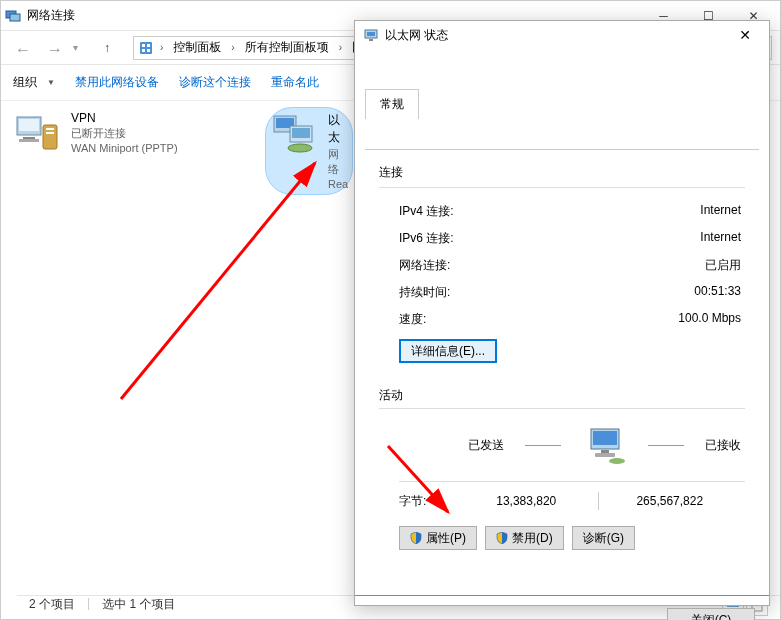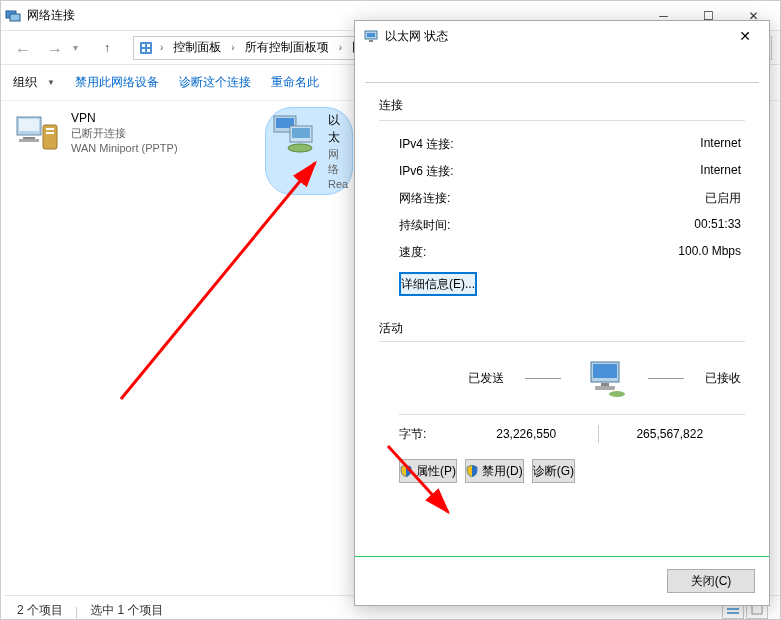--- a/index.html
+++ b/index.html
@@ -28,21 +28,21 @@
 
 .content { position: relative; padding: 8px; height: calc(100% - 30px - 34px - 36px - 24px); }
 .netitem { display: flex; gap: 10px; padding: 4px; width: 240px; }
 .netitem.selected { background: #cce8ff; border: 1px solid #99d1ff; }
 .neticon { width: 48px; height: 42px; display: flex; align-items: center; justify-content: center; }
 .netinfo { display: flex; flex-direction: column; gap: 1px; }
 .netname { color: #000; }
 .netstatus { color: #666; font-size: 11px; }
 .netdevice { color: #666; font-size: 11px; }
 
-.statusbar { position: absolute; bottom: 0; left: 4px; right: 0; height: 24px; border-top: 1px solid #e5e5e5; display: flex; align-items: flex-end; padding: 0 12px; gap: 12px; color: #333; }
+.statusbar { position: absolute; bottom: 0; left: 16px; right: 0; height: 24px; border-top: 1px solid #e5e5e5; display: flex; align-items: flex-start; padding: 0 12px; gap: 12px; color: #333; }
 .statusbar .sep { color: #ccc; }
 
 
 .redarrow { position: absolute; pointer-events: none; }
 
 
 .dialog { position: absolute; left: 354px; top: 20px; width: 416px; height: 586px; background: #fff; border: 1px solid #aaa; box-shadow: 0 4px 20px rgba(0,0,0,0.25); display: flex; flex-direction: column; gap: 31px; }
 .dlgtitle { height: 30px; display: flex; align-items: center; padding: 0 8px; }
 .dlgtitle .icon { width: 16px; height: 16px; margin-right: 6px; }
 .dlgtitle .t { flex: 1; font-size: 12px; }
@@ -52,21 +52,21 @@
 .tab { padding: 6px 14px; border: 1px solid #ccc; border-bottom: none; background: #fff; position: relative; top: 1px; z-index: 2; }
 .tabbody { border-top: 1px solid #ccc; margin: 0 10px; flex: 1; padding: 14px 14px 10px 14px; display: flex; flex-direction: column; }
 
 .section-title { font-size: 12px; color: #000; margin-bottom: 2px; }
 .hr { height: 1px; background: #ddd; margin: 4px 0 10px 0; }
 
 .kv { display: flex; justify-content: space-between; padding: 5px 4px 5px 20px; }
 .kv .k { color: #000; }
 .kv .v { color: #000; }
 
-.btn { display: inline-flex; align-items: center; justify-content: center; background: #e1e1e1; border: 1px solid #adadad; padding: 0 0; height: 24px; font-size: 12px; cursor: default; gap: 4px; }
+.btn { display: inline-flex; align-items: center; justify-content: center; background: #e1e1e1; border: 1px solid #adadad; padding: 0 10px; height: 24px; font-size: 12px; cursor: default; gap: 4px; }
 .btn.primary { background: #e5f1fb; border: 2px solid #0078d7; }
 .detailsbtn { margin: 6px 0 6px 20px; }
 
 .activity { margin-top: 18px; }
 .actrow { display: flex; align-items: center; justify-content: space-between; padding: 4px 4px 4px 20px; }
 .actrow .dash { flex: 0 0 36px; border-top: 1px solid #999; margin: 0 8px; }
 .actcenter { display: flex; align-items: center; gap: 8px; }
 .pcicon { width: 44px; height: 44px; }
 
 .bytesrow { display: flex; align-items: center; padding: 4px 4px 4px 20px; }
@@ -201,20 +201,23 @@
   <div class="dlgtitle">
     <svg class="icon" viewBox="0 0 16 16">
         <rect x="2" y="3" width="12" height="8" fill="#b8d4e8" stroke="#4a7a9c"></rect>
         <rect x="4" y="5" width="8" height="4" fill="#4a90d9"></rect>
         <rect x="6" y="12" width="4" height="2" fill="#888"></rect>
       </svg>
     <span class="t">以太网 状态</span>
     <div class="dlgclose">✕</div>
   </div>
 
+  <div class="tabstrip">
+    <div class="tab">常规</div>
+  </div>
 
   <div class="tabbody">
     <div class="section-title">连接</div>
     <div class="hr"></div>
 
     <div class="kv">
         <span class="k">IPv4 连接:</span>
         <span class="v">Internet</span>
       </div>
     <div class="kv">
@@ -254,21 +257,21 @@
             </svg>
         </div>
         <div class="dash"></div>
         <span>已接收</span>
       </div>
 
       <div class="hr" style="margin:10px 0 6px 20px"></div>
 
       <div class="bytesrow">
         <span class="lbl">字节:</span>
-        <span class="val">23,226,550</span>
+        <span class="val">13,383,820</span>
         <div class="vsep"></div>
         <span class="val">265,567,822</span>
       </div>
 
       <div class="btnrow">
         <button class="btn">
           <svg class="shield" viewBox="0 0 12 12">
               <path d="M6 0 L11 2 L11 6 Q11 10 6 12 Q1 10 1 6 L1 2 Z" fill="#f0c020" stroke="#1a5aa0" stroke-width="0.6"></path>
               <path d="M6 0 L11 2 L11 6 Q11 10 6 12 Z" fill="#2a70c0"></path>
             </svg>

